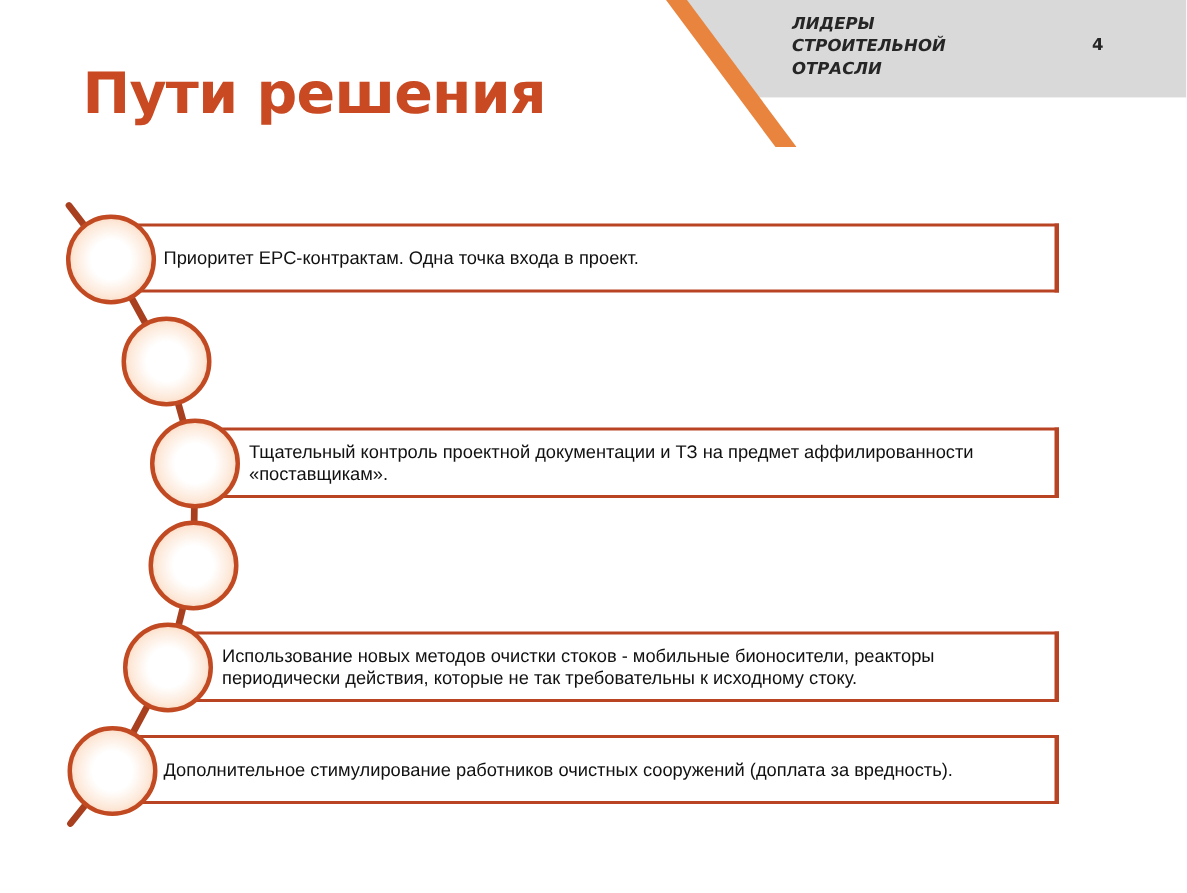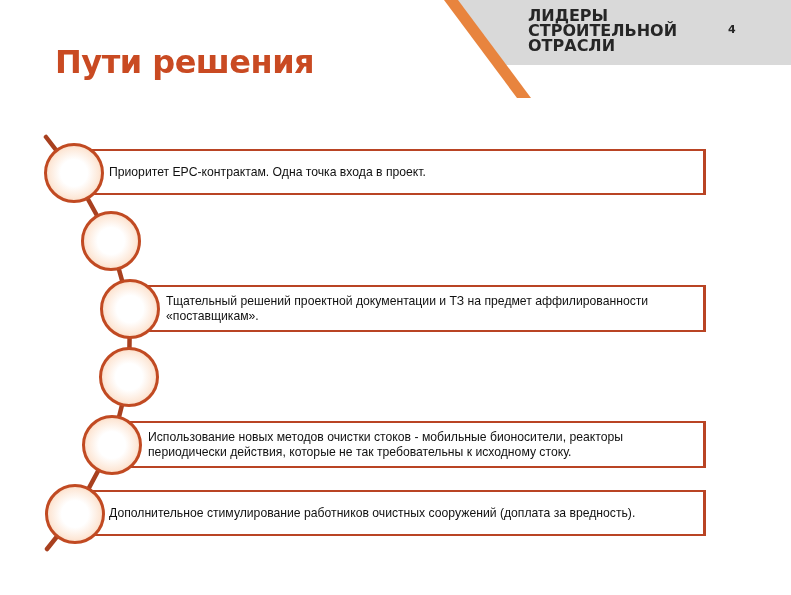--- a/index.html
+++ b/index.html
@@ -15,32 +15,32 @@
     clip-path: polygon(455px 0, 791px 0, 791px 65px, 505px 65px);
   }
   .orange-stripe {
     position: absolute; left: 0; top: 0; width: 791px; height: 98px;
     background: #e8843e;
     clip-path: polygon(444px 0, 458px 0, 531px 98px, 517px 98px);
   }
   .header-label {
     position: absolute; left: 528px; top: 8px;
     font-family: "DejaVu Sans", sans-serif; font-weight: bold;
-    font-size: 16px; line-height: 15px; color: #262626;
-    width: 150px; white-space: pre-line;
+    font-size: 11px; line-height: 15px; color: #262626;
+    width: 150px; white-space: pre-line; font-style: italic;
   }
   .page-number {
     position: absolute; left: 728px; top: 23px;
     font-family: "DejaVu Sans", sans-serif; font-weight: bold;
     font-size: 11px; color: #262626;
   }
   .page-title {
     position: absolute; left: 55px; top: 36px;
     font-family: "DejaVu Sans", sans-serif; font-weight: bold;
-    font-size: 32px; color: #c94a22; letter-spacing: -0.5px;
+    font-size: 38px; color: #c94a22; letter-spacing: -0.5px;
     line-height: 52px;
   }
   .diagram { position: absolute; left: 0; top: 4px; width: 791px; height: 595px; }
   .item-box {
     position: absolute; box-sizing: border-box;
     border: 2px solid #b94424; border-left: none;
     border-right: 3px solid #b94424;
     background: #fff;
     display: flex; align-items: center;
     font-size: 12.2px; line-height: 15px; color: #111;
@@ -68,21 +68,21 @@
 
 <div class="diagram">
   <svg width="791" height="595" style="position:absolute;left:0;top:0">
     <polyline points="46,133 73,168 111,237 130,305 129,373 112,441 75,510 47,545" fill="none" stroke="#a8401f" stroke-width="4.5" stroke-linecap="round" stroke-linejoin="round"></polyline>
   </svg>
 
   <div class="item-box" style="left:73px; top:145px; width:633px; height:46px; padding-left:36px;">
     <span class="item-text">Приоритет EPC-контрактам. Одна точка входа в проект.</span>
   </div>
   <div class="item-box" style="left:130px; top:281px; width:576px; height:47px; padding-left:36px;">
-    <span class="item-text">Тщательный решений проектной документации и ТЗ на предмет аффилированности «поставщикам».</span>
+    <span class="item-text">Тщательный контроль проектной документации и ТЗ на предмет аффилированности «поставщикам».</span>
   </div>
   <div class="item-box" style="left:112px; top:417px; width:594px; height:47px; padding-left:36px;">
     <span class="item-text">Использование новых методов очистки стоков - мобильные бионосители, реакторы периодически действия, которые не так требовательны к исходному стоку.</span>
   </div>
   <div class="item-box" style="left:75px; top:486px; width:631px; height:46px; padding-left:34px;">
     <span class="item-text">Дополнительное стимулирование работников очистных сооружений (доплата за вредность).</span>
   </div>
 
   <div class="bullet-circle" style="left:44px; top:139px;"></div>
   <div class="bullet-circle" style="left:81px; top:207px;"></div>

